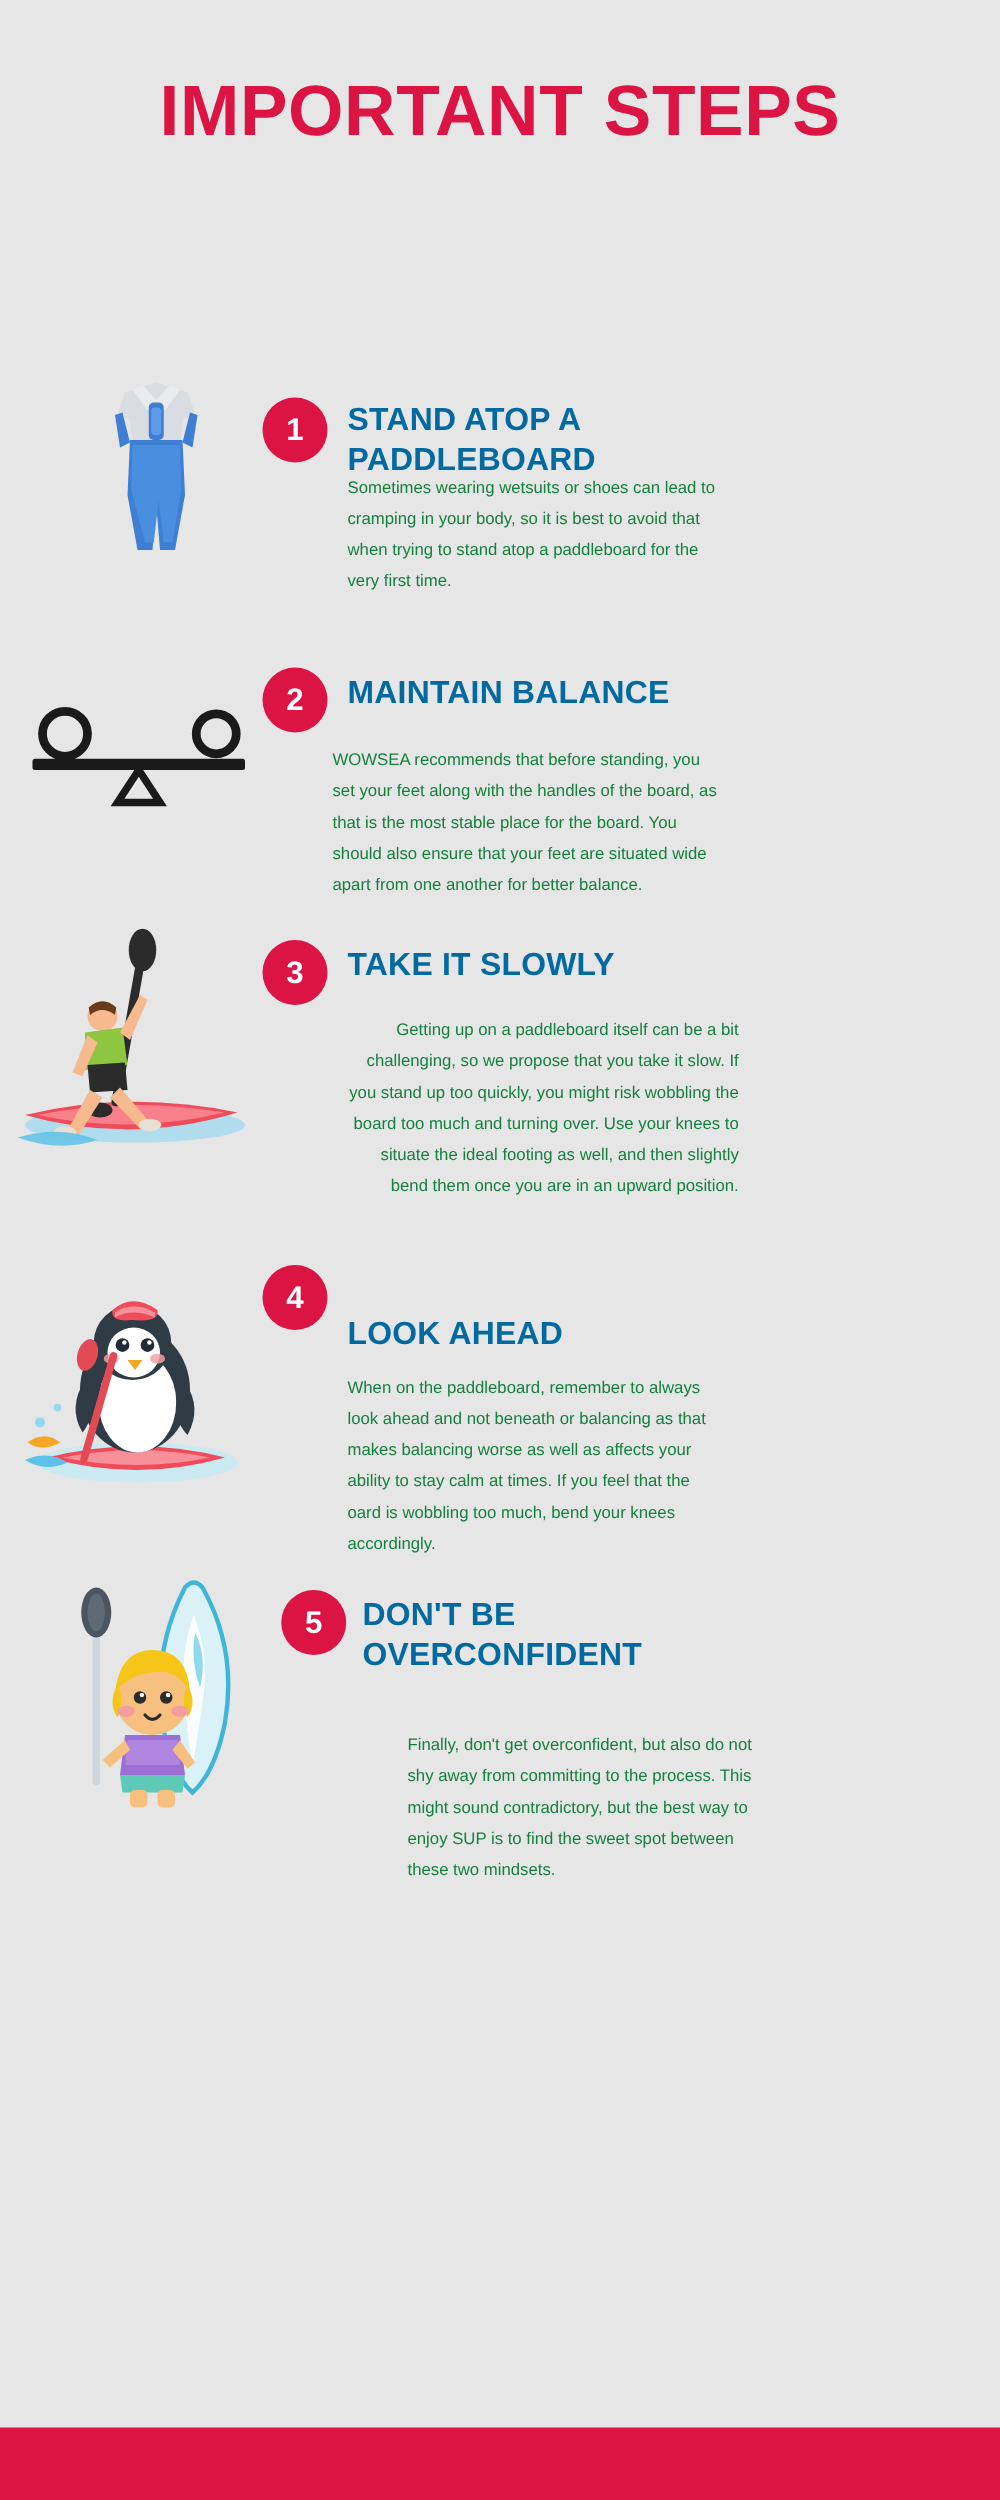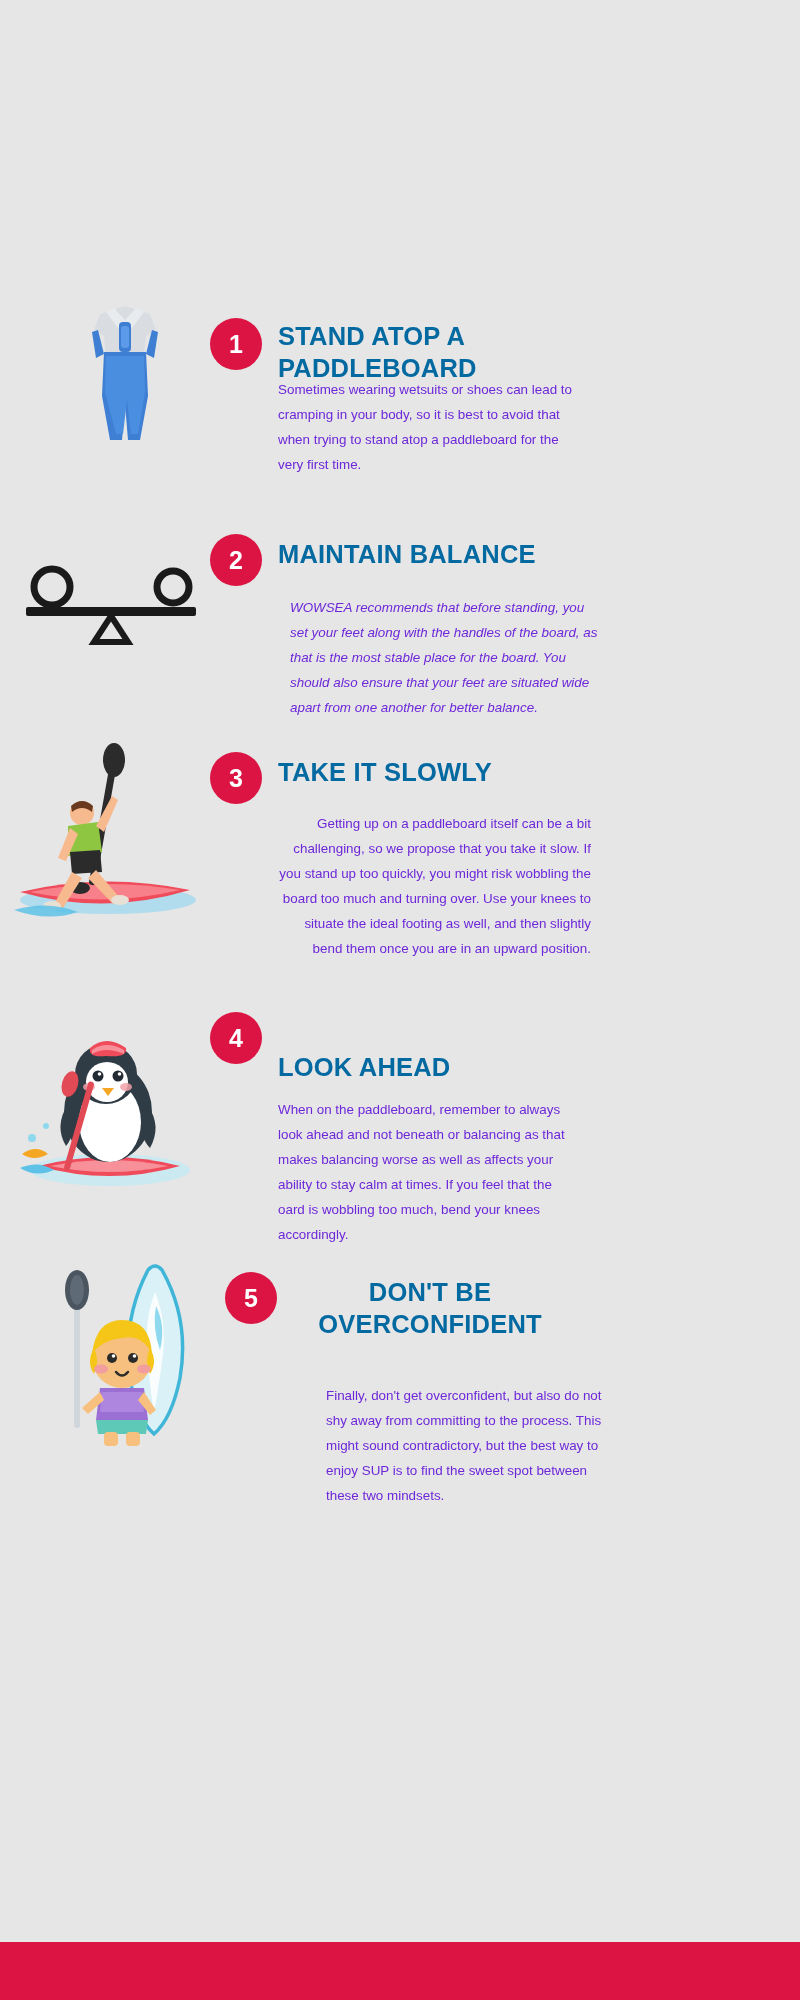--- a/index.html
+++ b/index.html
@@ -49,41 +49,42 @@
   .step-head {
     position: absolute;
     color: #0369a1;
     font-weight: bold;
     font-size: 25.5px;
     line-height: 1.26;
     letter-spacing: 0.2px;
   }
   .step-body {
     position: absolute;
-    color: #6d28d9;
+    color: #15803d;
     font-size: 13.4px;
     line-height: 1.86;
     font-weight: normal;
   }
   .art { position: absolute; }
   .bottom-bar {
     position: absolute;
     left: 0;
     bottom: 0;
     width: 800px;
     height: 58px;
     background: #db1443;
   }
 </style>
 </head>
 <body>
 
 <div class="page">
 
   <div class="title-block">
+    <div class="title-line">IMPORTANT STEPS</div>
   </div>
 
   <div class="steps">
 
     <div class="step">
       <div class="art" style="left:70px; top:300px;">
         <svg width="110" height="150" viewBox="0 0 110 150">
           <path d="M30 14 L55 6 L80 14 L86 30 L76 36 L74 58 L36 58 L34 36 L24 30 Z" fill="#d9dde2"></path>
           <path d="M44 8 L55 20 L66 8 L74 12 L62 28 L48 28 L36 12 Z" fill="#e9ecef"></path>
           <rect x="49" y="22" width="12" height="30" rx="4" fill="#3e7fd4"></rect>
@@ -103,21 +104,21 @@
       <div class="art" style="left:18px; top:560px;">
         <svg width="185" height="90" viewBox="0 0 185 90">
           <circle cx="34" cy="27" r="18" fill="none" stroke="#1a1a1a" stroke-width="7"></circle>
           <circle cx="155" cy="27" r="16" fill="none" stroke="#1a1a1a" stroke-width="7"></circle>
           <rect x="8" y="47" width="170" height="9" rx="2" fill="#1a1a1a"></rect>
           <path d="M93 56 L110 82 L76 82 Z" fill="none" stroke="#1a1a1a" stroke-width="6"></path>
         </svg>
       </div>
       <div class="badge" style="left:210px; top:534px;">2</div>
       <div class="step-head" style="left:278px; top:538px; width:300px;">MAINTAIN BALANCE</div>
-      <div class="step-body" style="left:290px; top:596px; width:310px;font-style:italic;">WOWSEA recommends that before standing, you set your feet along with the handles of the board, as that is the most stable place for the board. You should also ensure that your feet are situated wide apart from one another for better balance.</div>
+      <div class="step-body" style="left:266px; top:596px; width:310px;">WOWSEA recommends that before standing, you set your feet along with the handles of the board, as that is the most stable place for the board. You should also ensure that your feet are situated wide apart from one another for better balance.</div>
     </div>
 
     <div class="step">
       <div class="art" style="left:8px; top:740px;">
         <svg width="190" height="195" viewBox="0 0 190 195">
           <ellipse cx="100" cy="160" rx="88" ry="14" fill="#9fd8ef" opacity="0.75"></ellipse>
           <path d="M12 152 Q95 132 182 150 Q96 176 12 152 Z" fill="#ef4b5b"></path>
           <path d="M22 152 Q96 137 172 150 Q96 168 22 152 Z" fill="#f8808a"></path>
           <rect x="92" y="18" width="7" height="128" rx="3.5" transform="rotate(10 95 80)" fill="#2b2b2b"></rect>
           <ellipse cx="106" cy="20" rx="11" ry="17" fill="#2b2b2b"></ellipse>
@@ -197,20 +198,20 @@
           <path d="M70 126 L114 126 L118 158 L66 158 Z" fill="#9b6fd4"></path>
           <path d="M72 130 L112 130 L114 150 L70 150 Z" fill="#ae86e0"></path>
           <path d="M66 158 L118 158 L116 172 L68 172 Z" fill="#5fc9b8"></path>
           <rect x="74" y="170" width="14" height="14" rx="4" fill="#f7c07f"></rect>
           <rect x="96" y="170" width="14" height="14" rx="4" fill="#f7c07f"></rect>
           <path d="M70 130 L52 146 L58 152 L74 138 Z" fill="#f7c07f"></path>
           <path d="M114 130 L126 148 L120 153 L108 138 Z" fill="#f7c07f"></path>
         </svg>
       </div>
       <div class="badge" style="left:225px; top:1272px;">5</div>
-      <div class="step-head" style="left:290px; top:1276px; width:280px;text-align:center;">DON'T BE OVERCONFIDENT</div>
+      <div class="step-head" style="left:290px; top:1276px; width:280px;">DON'T BE OVERCONFIDENT</div>
       <div class="step-body" style="left:290px; top:1384px; width:296px;margin-left:36px;">Finally, don't get overconfident, but also do not shy away from committing to the process. This might sound contradictory, but the best way to enjoy SUP is to find the sweet spot between these two mindsets.</div>
     </div>
 
   </div>
 
   <div class="bottom-bar"></div>
 </div>
 
 </body></html>

